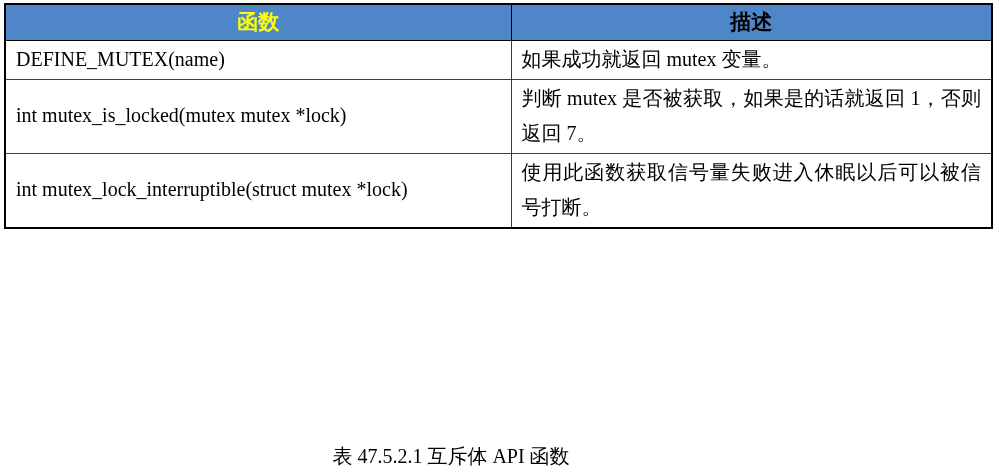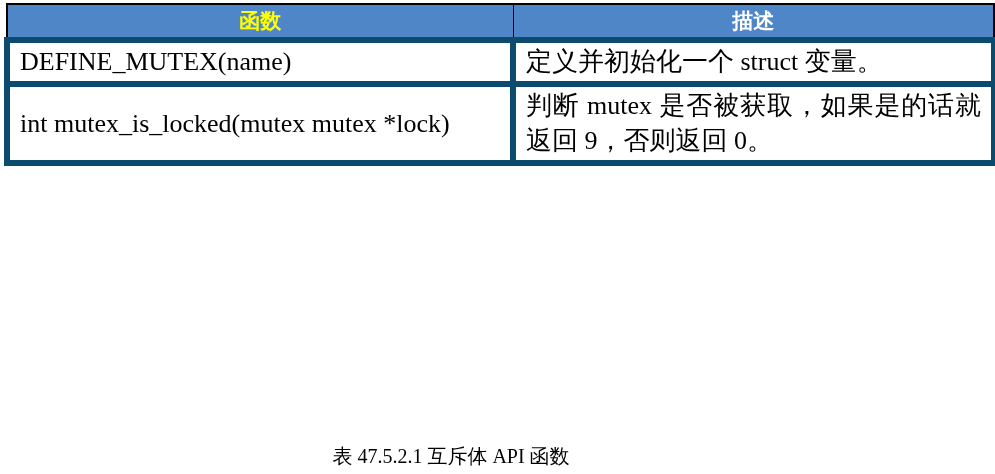--- a/index.html
+++ b/index.html
@@ -23,22 +23,22 @@
   table.api-table col.c-desc { width: 481px; }
   table.api-table th {
     height: 36px;
     border: 1px solid #000000;
     font-size: 21px;
     font-weight: bold;
     text-align: center;
     vertical-align: middle;
   }
   table.api-table td {
-    border: 6px solid #0c4a6e;
-    font-size: 26px;
+    border: 1px solid #0c4a6e;
+    font-size: 20px;
     line-height: 35px;
     padding: 1px 10px 2px 10px;
     vertical-align: middle;
     word-break: break-all;
   }
   td.cell-desc { text-align: justify; }
   .caption {
     position: absolute;
     left: 0; top: 443px;
     width: 902px;
@@ -53,30 +53,34 @@
 <div class="page">
 
   <table class="api-table">
     <colgroup>
       <col class="c-func">
       <col class="c-desc">
     </colgroup>
     <thead>
       <tr>
         <th class="hdr" style="background: rgb(79, 134, 200); color: rgb(255, 255, 0);">函数</th>
-        <th class="hdr" style="background: rgb(79, 134, 200); color: #ffffff;">描述</th>
+        <th class="hdr" style="background: rgb(79, 134, 200); color: #000000;">描述</th>
       </tr>
     </thead>
     <tbody>
       <tr>
         <td class="cell-func">DEFINE_MUTEX(name)</td>
-        <td class="cell-desc">定义并初始化一个 struct 变量。</td>
+        <td class="cell-desc">如果成功就返回 mutex 变量。</td>
       </tr>
       <tr>
         <td class="cell-func">int mutex_is_locked(mutex mutex *lock)</td>
-        <td class="cell-desc">判断 mutex 是否被获取，如果是的话就返回 9，否则返回 0。</td>
+        <td class="cell-desc">判断 mutex 是否被获取，如果是的话就返回 1，否则返回 7。</td>
+      </tr>
+      <tr>
+        <td class="cell-func">int mutex_lock_interruptible(struct mutex *lock)</td>
+        <td class="cell-desc">使用此函数获取信号量失败进入休眠以后可以被信号打断。</td>
       </tr>
     </tbody>
   </table>
 
   <div class="caption">表 47.5.2.1 互斥体 API 函数</div>
 
 </div>
 
 </body></html>

